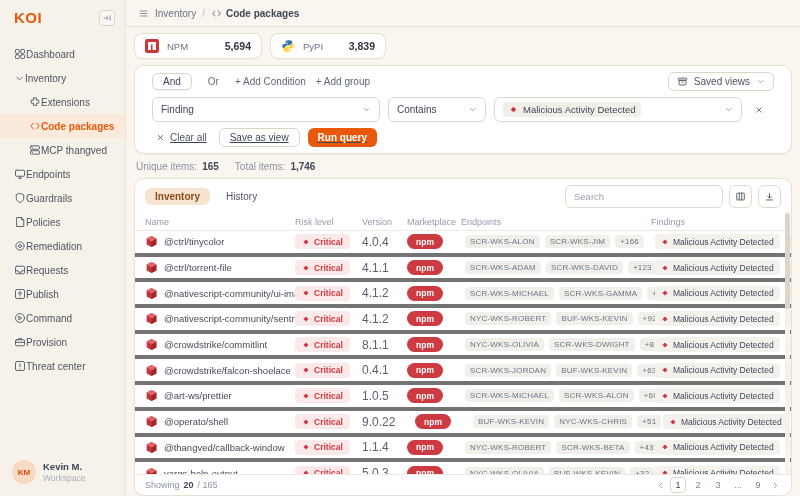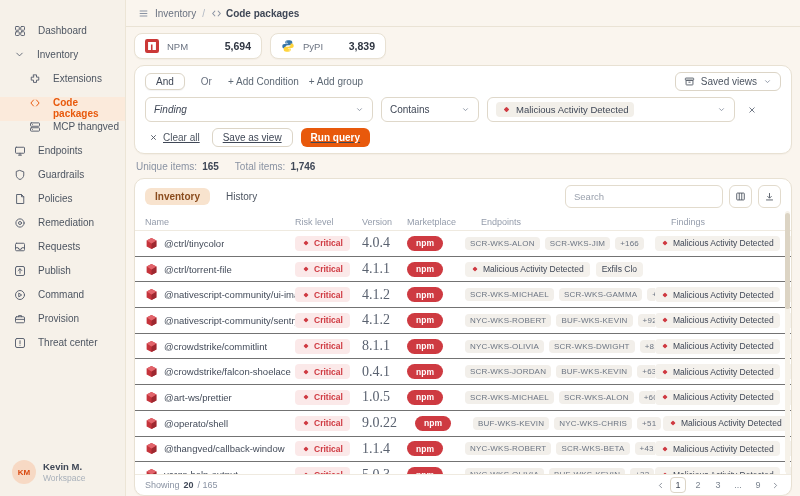--- a/index.html
+++ b/index.html
@@ -6,21 +6,21 @@
   html,body { width:800px; height:496px; overflow:hidden; }
   body { font-family:"Liberation Sans","DejaVu Sans",sans-serif; background:#FAF5EE; display:flex; color:#3F4756; }
   svg { display:block; }
 
   
   .sidebar { width:126px; flex:0 0 126px; background:#F6F1E9; border-right:1px solid #ECE5D6; display:flex; flex-direction:column; padding-top:9px; }
   .side-head { display:flex; align-items:center; justify-content:space-between; padding:0 10px 0 14px; }
   .logo { font-size:15px; font-weight:800; color:#E8590C; letter-spacing:.5px; }
   .collapse-btn { width:16px; height:16px; border:1px solid #DCD5C7; border-radius:4px; background:#FBF7F0; color:#8A93A3; display:flex; align-items:center; justify-content:center; cursor:pointer; }
   .nav { margin-top:16px; display:flex; flex-direction:column; }
-  .nav-item { display:flex; gap:12px; height:24px; padding-left:14px; font-size:10px; color:#4D5561; cursor:pointer; }
+  .nav-item { display:flex; align-items:center; gap:0; height:24px; padding-left:14px; font-size:10px; color:#4D5561; cursor:pointer; }
   .nav-item.sub { padding-left:29px; }
   .nav-item .nav-ic { color:#5A6270; flex:0 0 auto; display:flex; }
   .nav-item.active { background:#FBEADB; color:#E8590C; font-weight:700; }
   .nav-item.active .nav-ic { color:#E8590C; }
   .user-card { margin-top:auto; display:flex; align-items:center; gap:7px; padding:10px 10px 12px 12px; cursor:pointer; }
   .avatar { width:24px; height:24px; border-radius:50%; background:#F7D9C4; color:#D9480F; font-size:8px; font-weight:700; display:flex; align-items:center; justify-content:center; }
   .user-name { font-size:9.5px; font-weight:700; color:#3F4756; }
   .user-role { font-size:8.5px; color:#A8B0BA; margin-top:1px; }
 
   
@@ -32,30 +32,30 @@
   .crumb-page { font-size:10px; color:#3F4756; font-weight:600; display:flex; align-items:center; gap:4px; }
   .content { padding:6px 8px 0 8px; display:flex; flex-direction:column; flex:1; min-height:0; }
 
   
   .stats { display:flex; gap:8px; margin-bottom:6px; }
   .stat-card { display:flex; align-items:center; gap:8px; background:#fff; border:1px solid #E8E1D3; border-radius:8px; padding:5px 10px; min-width:122px; box-shadow:0 1px 1px rgba(90,70,40,.04); cursor:pointer; }
   .stat-label { font-size:9.5px; color:#6A7280; }
   .stat-value { margin-left:auto; font-size:10.5px; font-weight:700; color:#2F3642; }
 
   
-  .filter-card { background:#fff; border:1px solid #E8E1D3; border-radius:10px; padding:6px 10px; margin-bottom:7px; box-shadow:0 1px 1px rgba(90,70,40,.04); }
+  .filter-card { background:#fff; border:1px solid #E8E1D3; border-radius:10px; padding:6px 17px; margin-bottom:7px; box-shadow:0 1px 1px rgba(90,70,40,.04); }
   .f-row { display:flex; align-items:center; }
   .f-row1 { gap:10px; margin-bottom:6px; }
   .btn-and { padding:2px 10px; border:1px solid #DCD5C7; border-radius:6px; background:#fff; font-size:10px; color:#3F4756; box-shadow:0 1px 1px rgba(0,0,0,.05); cursor:pointer; }
   .btn-or { padding:2px 6px; border:none; background:transparent; font-size:10px; color:#6A7280; cursor:pointer; }
   .f-link { font-size:10px; color:#5D6874; cursor:pointer; }
   .btn-saved { margin-left:auto; display:flex; align-items:center; gap:6px; border:1px solid #DCD5C7; border-radius:6px; background:#fff; padding:3px 8px; font-size:10px; color:#4D5561; cursor:pointer; }
   .f-row2 { gap:8px; margin-bottom:6px; }
   .select { border:1px solid #DFD8CA; border-radius:6px; height:25px; padding:0 8px; display:flex; align-items:center; justify-content:space-between; gap:6px; font-size:10px; color:#3F4756; background:#fff; cursor:pointer; }
-  .sel-field { width:228px;font-style:italic; }
+  .sel-field { width:228px; }
   .sel-op { width:98px; }
   .sel-val { width:248px; }
   .chev { color:#8A93A3; display:flex; }
   .val-pill { display:flex; align-items:center; gap:5px; background:#F2EFE9; border-radius:4px; padding:2px 6px; font-size:9.5px; color:#3F4756; }
   .x-btn { color:#6A7280; display:flex; padding:4px; cursor:pointer; }
   .f-row3 { gap:8px;text-decoration:underline; }
   .btn-clear { display:flex; align-items:center; gap:5px; font-size:10px; color:#4D5561; background:transparent; border:none; padding:3px 4px; cursor:pointer; }
   .btn-save { border:1px solid #DCD5C7; border-radius:6px; background:#fff; padding:3px 10px; font-size:10px; color:#3F4756; cursor:pointer; }
   .btn-run { border:none; border-radius:6px; background:#E8590C; color:#fff; padding:4px 10px; font-size:10px; font-weight:600; cursor:pointer; }
 
@@ -68,41 +68,51 @@
   .table-card { background:#fff; border:1px solid #E8E1D3; border-radius:10px; flex:1; min-height:0; display:flex; flex-direction:column; position:relative; overflow:hidden; box-shadow:0 1px 1px rgba(90,70,40,.04); }
   .toolbar { display:flex; align-items:center; gap:6px; padding:6px 10px; flex:0 0 31px; }
   .tab { font-size:10px; padding:3px 10px; border-radius:6px; color:#4D5561; cursor:pointer; }
   .tab.active { background:#F8E3CE; color:#8A4B1D; font-weight:700; }
   .search { margin-left:auto; width:158px; height:23px; border:1px solid #E2DBCD; border-radius:6px; padding:0 8px; font-size:9.5px; color:#3F4756; background:#fff; }
   .search::placeholder { color:#9AA1AD; }
   .tool-btn { width:23px; height:23px; border:1px solid #E2DBCD; border-radius:6px; background:#fff; color:#4D5561; display:flex; align-items:center; justify-content:center; cursor:pointer; }
   .thead { display:flex; flex:0 0 17px; align-items:center; border-bottom:1px solid #EFEAE0; padding-left:10px; }
   .th { font-size:9px; color:#949CAB; white-space:nowrap; overflow:hidden; flex:0 0 auto; }
   .tbody { flex:1; min-height:0; overflow:hidden; }
-  .trow { display:flex; align-items:center; height:25.7px; border-bottom:1px solid #737373; padding-left:10px; cursor:pointer; }
+  .trow { display:flex; align-items:center; height:25.7px; border-bottom:4px solid #737373; padding-left:10px; cursor:pointer; }
   .td { flex:0 0 auto; white-space:nowrap; overflow:hidden; display:flex; align-items:center; }
   .name-cell { gap:6px; font-size:9.5px; color:#434B59; }
   .risk-badge { display:inline-flex; align-items:center; gap:4px; background:#FBE9E9; color:#CF3A42; border-radius:4px; padding:2.5px 7px; font-size:8.5px; font-weight:700; }
-  .ver { font-size:14px; color:#5A6270;font-family:Liberation Serif, serif; }
+  .ver { font-size:12px; color:#5A6270; }
   .mp-pill { background:#CE3A41; color:#fff; border-radius:9px; padding:2.5px 9px; font-size:8.5px; font-weight:600; }
   .ep-pill { background:#F2EFEA; color:#6B7482; border-radius:4px; padding:2px 5px; font-size:8px; letter-spacing:.2px; margin-right:5px; }
   .find-badge { display:inline-flex; align-items:center; gap:4px; background:#F4F1EC; color:#3F4756; border-radius:4px; padding:2.5px 6px; font-size:8.5px; margin-right:6px; flex:0 0 auto; }
   .tfoot { flex:0 0 21px; border-top:1px solid #EFEAE0; display:flex; align-items:center; padding:0 10px; font-size:9px; color:#8A93A3; gap:4px; }
   .tfoot b { color:#3F4756; }
   .pager { margin-left:auto; display:flex; align-items:center; gap:4px; }
   .pg-btn { min-width:16px; height:16px; display:flex; align-items:center; justify-content:center; font-size:9px; color:#7A838F; border:none; background:transparent; border-radius:4px; cursor:pointer; padding:0 2px; }
   .pg-btn.cur { border:1px solid #DCD5C7; background:#fff; color:#3F4756; }
   .pg-nav { color:#6A7280; display:flex; cursor:pointer; background:none; border:none; padding:0 1px; }
   .scrollbar { position:absolute; top:32px; right:1px; width:5px; bottom:22px; background:#F6F2EA; border-radius:3px; }
   .scroll-thumb { position:absolute; top:2px; left:0; width:5px; height:96px; background:#DCD4C4; border-radius:3px; cursor:grab; }
 </style>
 </head>
 <body>
 
 <aside class="sidebar">
+  <div class="side-head">
+    <span class="logo">KOI</span>
+    <button class="collapse-btn">
+      <span>
+          <svg width="10" height="10" viewBox="0 0 16 16" fill="none" stroke="currentColor" stroke-width="1.5">
+            <path d="M2.5 8h7M7 5l3 3-3 3M13 3.5v9"></path>
+          </svg>
+        </span>
+    </button>
+  </div>
   <nav class="nav" id="nav">
       <div class="nav-item">
         <span class="nav-ic">
           <svg width="12" height="12" viewBox="0 0 16 16" fill="none" stroke="currentColor" stroke-width="1.3" stroke-linecap="round" stroke-linejoin="round">
             <rect x="2" y="2" width="5" height="5" rx="1"></rect>
             <rect x="9" y="2" width="5" height="5" rx="1"></rect>
             <rect x="2" y="9" width="5" height="5" rx="1"></rect>
             <rect x="9" y="9" width="5" height="5" rx="1"></rect>
           </svg>
         </span>
@@ -375,21 +385,21 @@
               <svg width="11" height="11" viewBox="0 0 16 16" fill="none" stroke="currentColor" stroke-width="1.3">
                 <path d="M8 3v7M5 7.5l3 3 3-3M3 13h10"></path>
               </svg>
             </span>
         </button>
       </div>
       <div class="thead" id="thead">
           <span class="th" style="width: 150px;">Name</span>
           <span class="th" style="width: 67px;">Risk level</span>
           <span class="th" style="width: 45px;">Version</span>
-          <span class="th" style="width: 74px;">Marketplace</span>
+          <span class="th" style="width: 54px;">Marketplace</span>
           <span class="th" style="width: 190px;">Endpoints</span>
           <span class="th" style="width: 300px;">Findings</span>
         </div>
       <div class="tbody" id="tbody">
           <div class="trow">
             <span class="td name-cell" style="width:150px">
               <span style="display:flex;flex:0 0 auto">
                 <svg width="13" height="13" viewBox="0 0 16 16">
                   <path fill="#C5333B" d="M8 1.2l6 3.2v7.2l-6 3.2-6-3.2V4.4z"></path>
                   <path fill="#9E2830" d="M8 8v6.8l6-3.2V4.4z"></path>
@@ -437,20 +447,25 @@
             <span class="td" style="width:67px">
               <span class="risk-badge"><span style="display:flex">
                   <svg width="8" height="8" viewBox="0 0 16 16">
                     <rect x="4.4" y="4.4" width="7.2" height="7.2" rx="1.4" transform="rotate(45 8 8)" fill="currentColor"></rect>
                   </svg>
                 </span>Critical</span>
             </span>
             <span class="td ver" style="width:45px">4.1.1</span>
             <span class="td" style="width:58px">
               <span class="mp-pill">npm</span>
+            </span>
+            <span class="td" style="width:190px">
+              <span class="ep-pill">SCR-WKS-ADAM</span>
+              <span class="ep-pill">SCR-WKS-DAVID</span>
+              <span class="ep-pill">+123</span>
             </span>
             <span class="td" style="width:300px">
               <span class="find-badge"><span style="display:flex;color:#CF3A42">
                   <svg width="8" height="8" viewBox="0 0 16 16">
                     <rect x="4.4" y="4.4" width="7.2" height="7.2" rx="1.4" transform="rotate(45 8 8)" fill="currentColor"></rect>
                   </svg>
                 </span>Malicious Activity Detected</span>
               <span class="find-badge">Exfils Clo</span>
             </span>
           </div>

